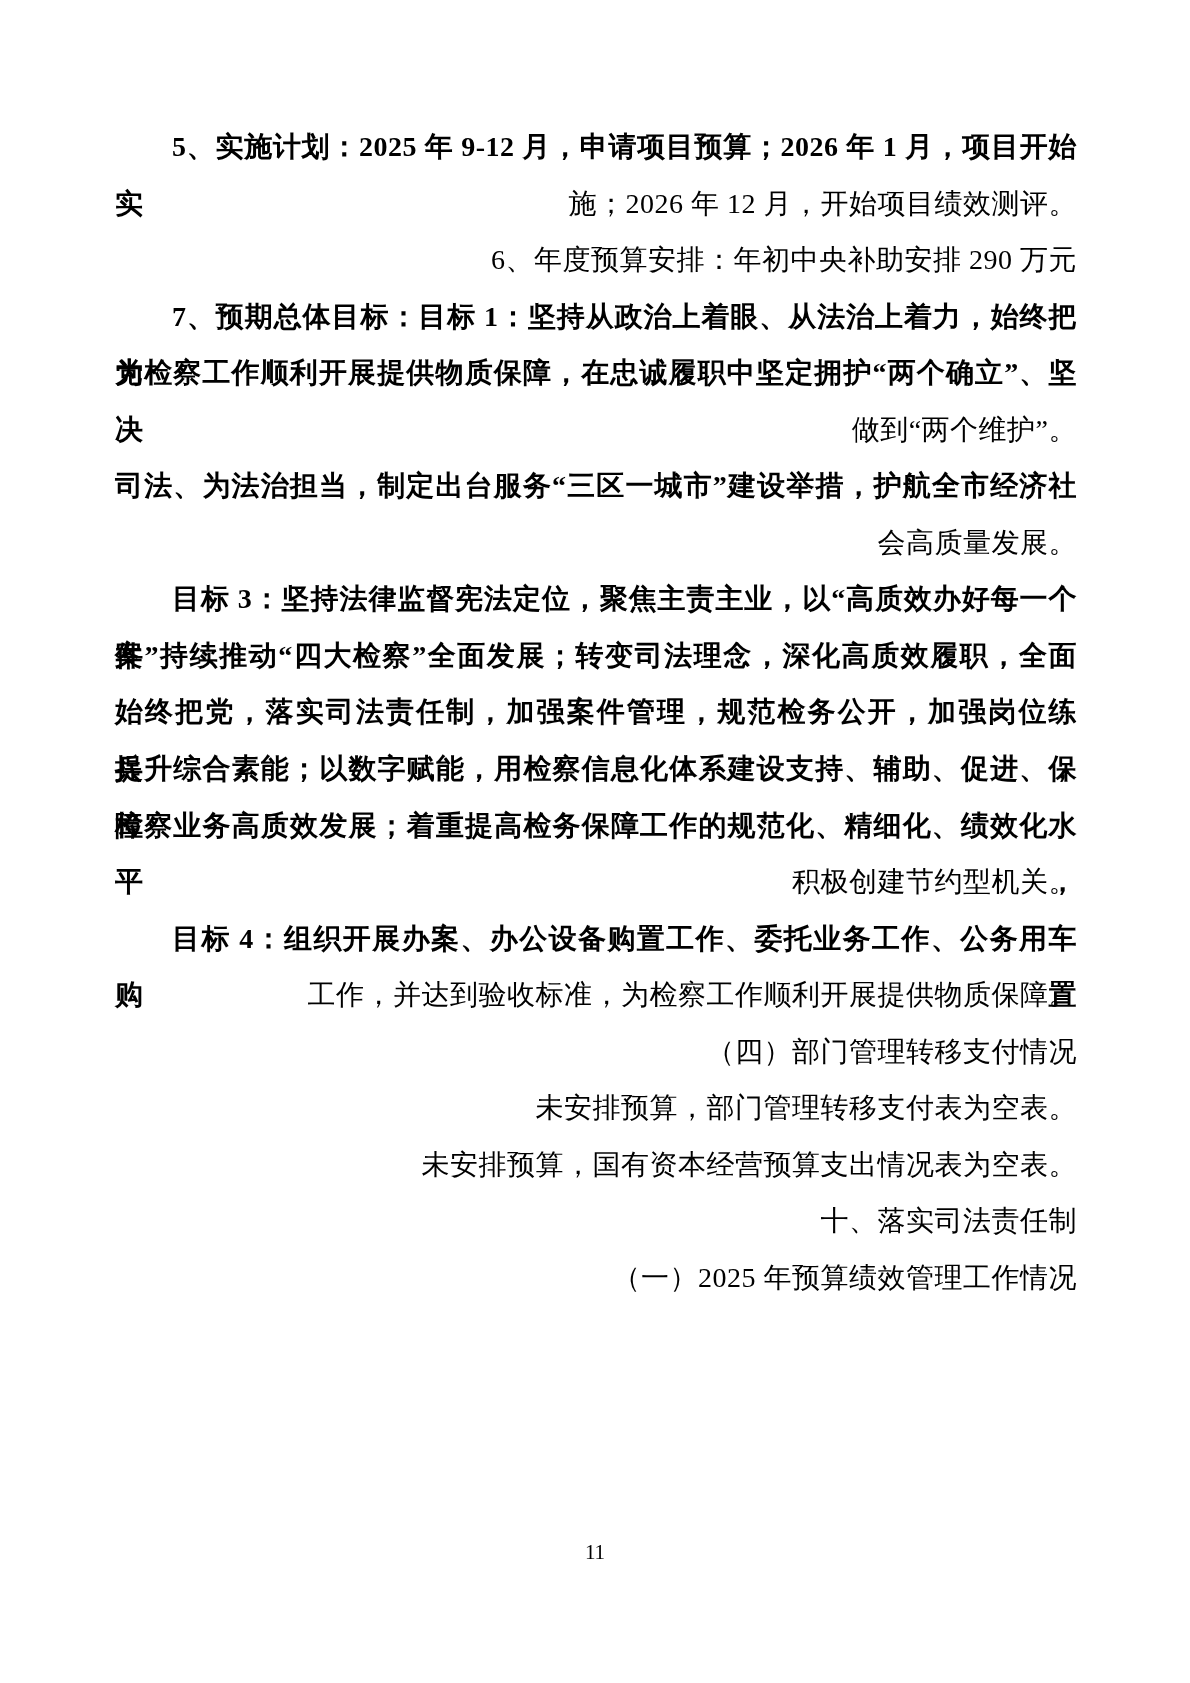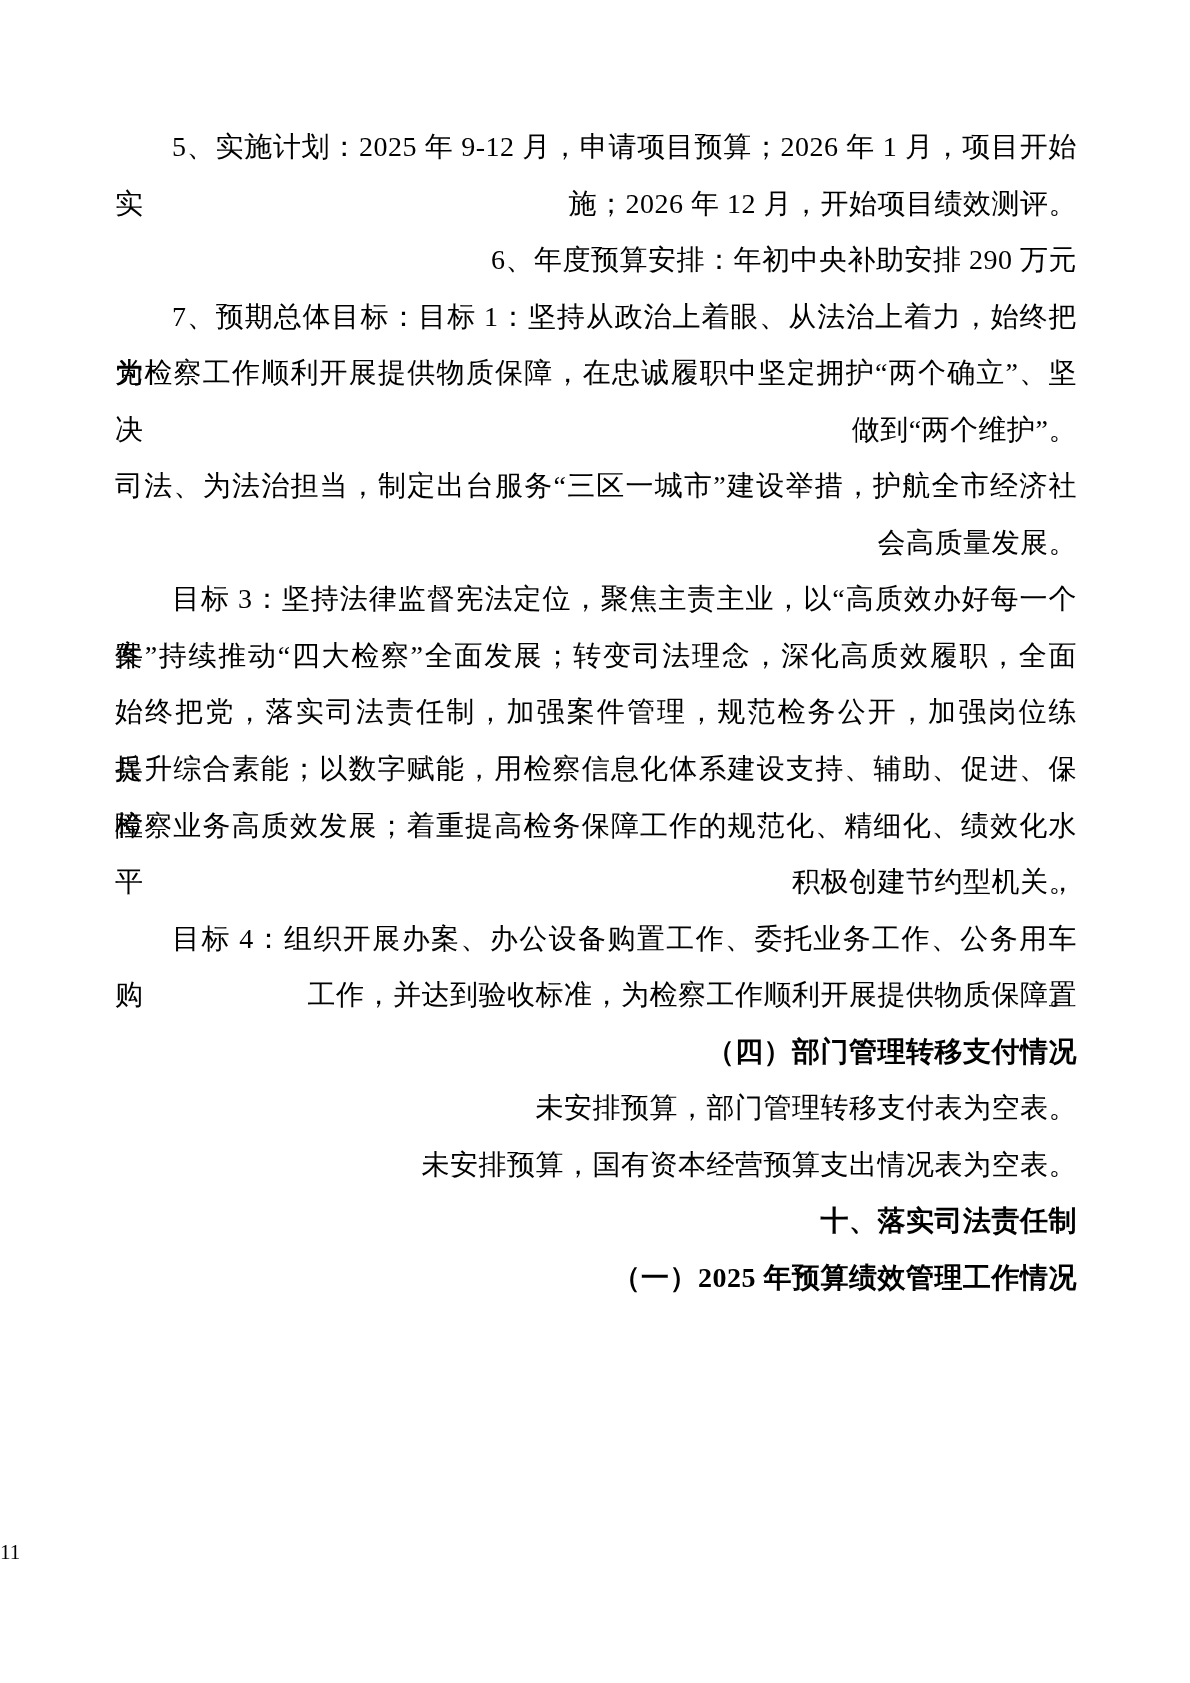--- a/index.html
+++ b/index.html
@@ -28,33 +28,34 @@
     line-height: 56.55px;
     font-size: 28px;
     letter-spacing: 0.5px;
     white-space: nowrap;
     text-align: right;
   }
   .line.justify {
     white-space: normal;
     text-align: justify;
     text-align-last: justify;
+    font-weight: bold;
   }
   .line.indent {
     text-indent: 57px;
   }
   .line.bold {
-    font-weight: 700;
+    font-weight: 400;
   }
   .page-footer {
     position: absolute;
     left: 0;
     width: 100%;
     top: 1538px;
-    text-align: left;
+    text-align: center;
     font-size: 21px;
     line-height: 28px;
     color: #000000;
   }
 </style>
 </head>
 <body>
 
 <div class="page">
   <div class="doc-body">

